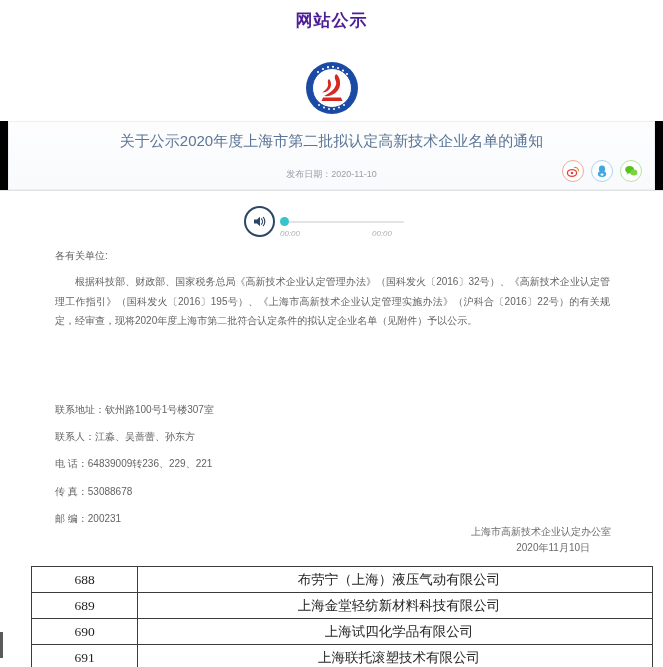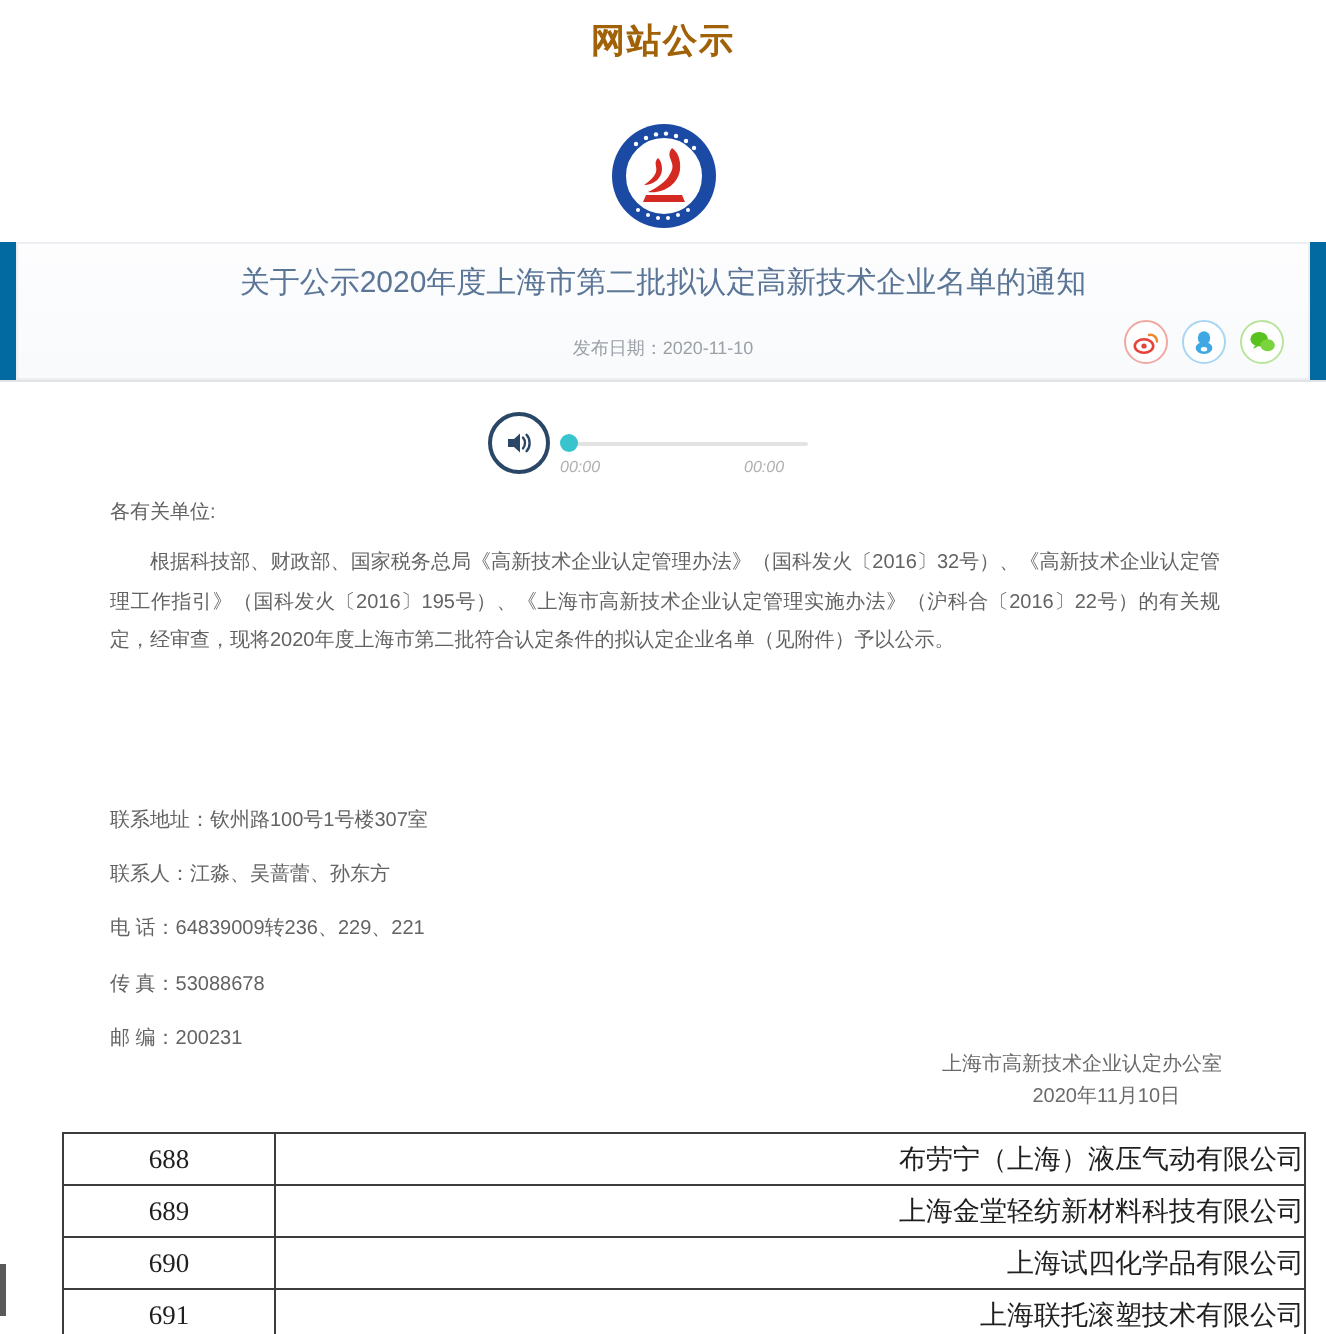--- a/index.html
+++ b/index.html
@@ -3,29 +3,29 @@
 <meta charset="utf-8">
 <style>
   * { margin:0; padding:0; box-sizing:border-box; }
   html,body { background:#ffffff; }
   .page {
     position:relative; width:663px; height:667px; overflow:hidden;
     background:#ffffff; font-family:"Liberation Sans", sans-serif;
   }
   .site-title {
     position:absolute; top:9px; left:0; width:663px; text-align:center;
-    font-size:17px; font-weight:bold; color:#a16207; letter-spacing:1px;
+    font-size:17px; font-weight:bold; color:#4c1d95; letter-spacing:1px;
   }
   .logo-wrap { position:absolute; top:61px; left:0; width:663px; text-align:center; }
   .logo-wrap svg { display:inline-block; }
 
   
   .band {
     position:absolute; top:121px; left:0; width:663px; height:70px;
-    background:#0369a1; border-bottom:1px solid #e2e3e5;
+    background:#000000; border-bottom:1px solid #e2e3e5;
   }
   .card {
     position:absolute; top:0; left:8px; right:8px; height:69px;
     background:linear-gradient(180deg,#fdfdfe 0%,#f8fafc 100%);
     border:1px solid #eceef1;
   }
   .article-title {
     position:absolute; top:10px; left:0; width:100%; text-align:center;
     font-size:15px; font-weight:500; color:#5b7596;
   }
@@ -79,21 +79,21 @@
   .list-table {
     position:absolute; top:566px; left:31px; width:622px;
     border-collapse:collapse; table-layout:fixed;
     font-family:"Liberation Serif","DejaVu Serif", serif;
   }
   .list-table td {
     border:1.5px solid #3c3c3c; height:26px; font-size:13.5px; color:#1f1f1f;
     overflow:hidden; white-space:nowrap;margin-top:12px;
   }
   .list-table td.no   { width:106px; text-align:center; }
-  .list-table td.name { padding-left:8px; text-align:right; }
+  .list-table td.name { padding-left:8px; text-align:center; }
 
   .scan-mark { position:absolute; left:0; top:632px; width:3px; height:26px; background:#5a5a5a; }
 </style>
 </head>
 <body>
 
 <div class="page">
 
   <div class="site-title">网站公示</div>
 

